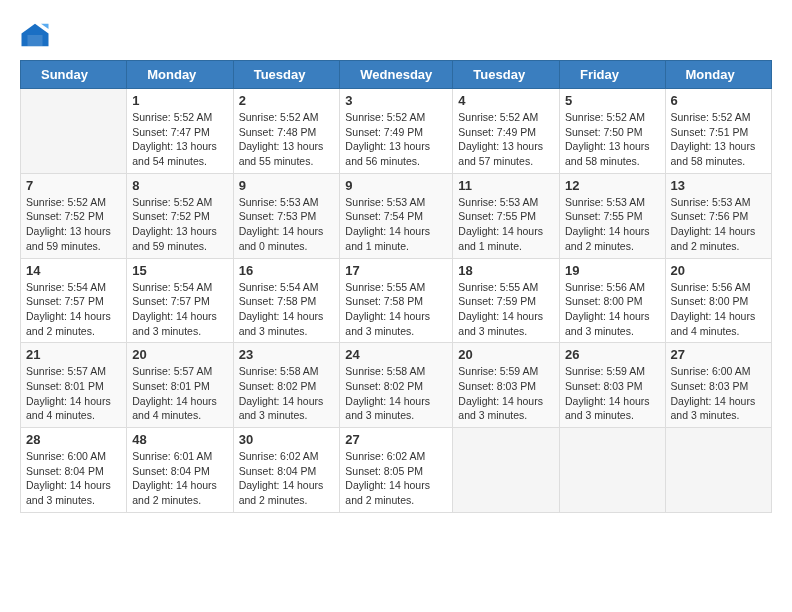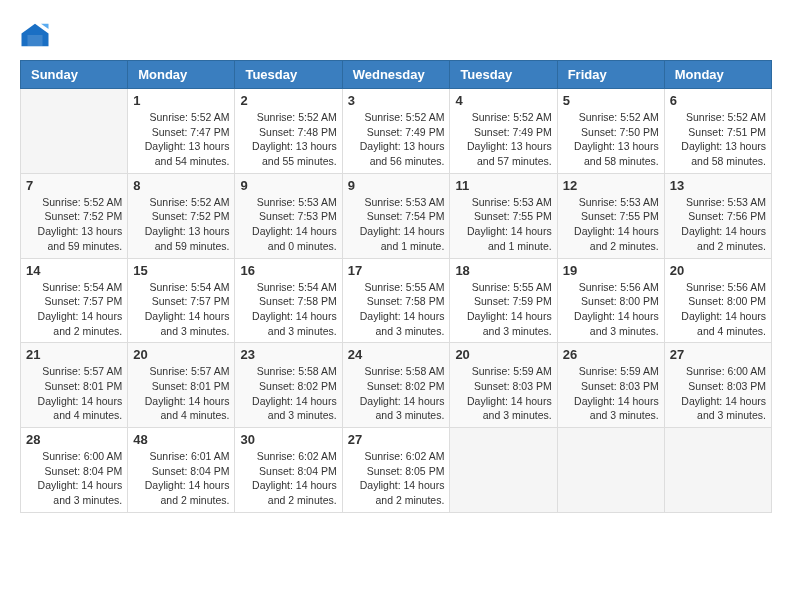--- a/index.html
+++ b/index.html
@@ -47,21 +47,21 @@
     .calendar {
       width: 100%;
       border-collapse: collapse;
       border: 1px solid #ccc;
     }
     .calendar th {
       background-color: #3a7ebf;
       color: #fff;
       font-size: 13px;
       font-weight: bold;
-      padding: 6px 10px;
+      padding: 6px 20px;
       text-align: left;
       border: 1px solid #2d6aa0;
     }
     .calendar td {
       vertical-align: top;
       border: 1px solid #ddd;
       padding: 4px 5px;
       min-height: 80px;
       width: 108px;
       background: #fff;
@@ -72,21 +72,20 @@
     .day-num {
       font-size: 13px;
       font-weight: bold;
       color: #333;
       margin-bottom: 2px;
     }
     .day-info {
       font-size: 10.5px;
       color: #333;
       line-height: 1.4;
-      text-align: right;
     }
     .empty-cell {
       background: #f5f5f5 !important;
     }
   </style>
 </head>
 <body>
 
 <div class="header">
   <div class="logo">

